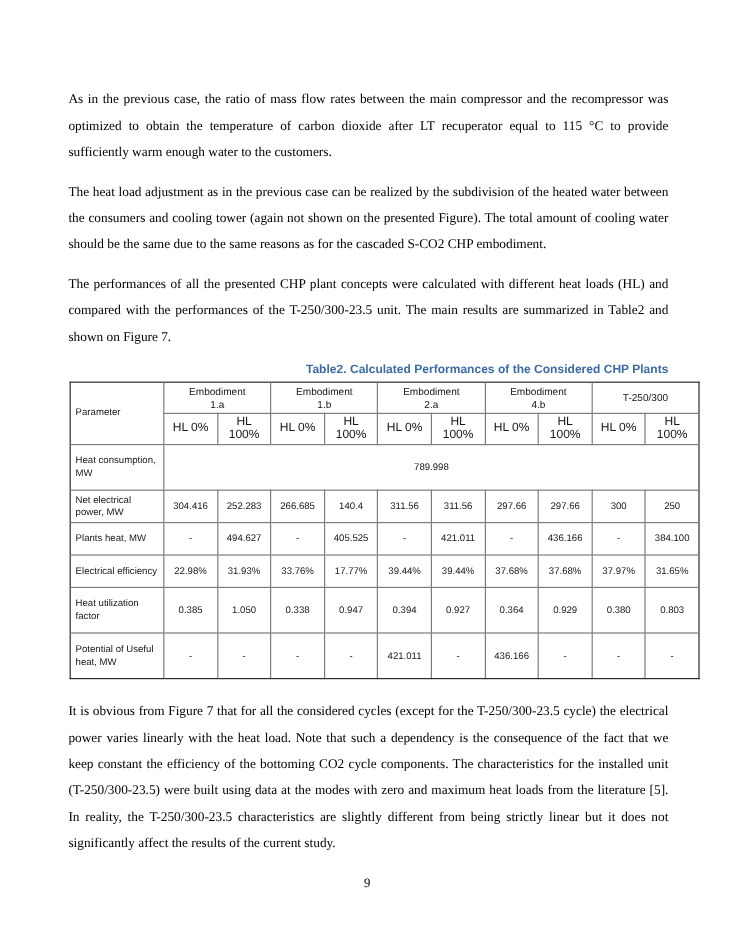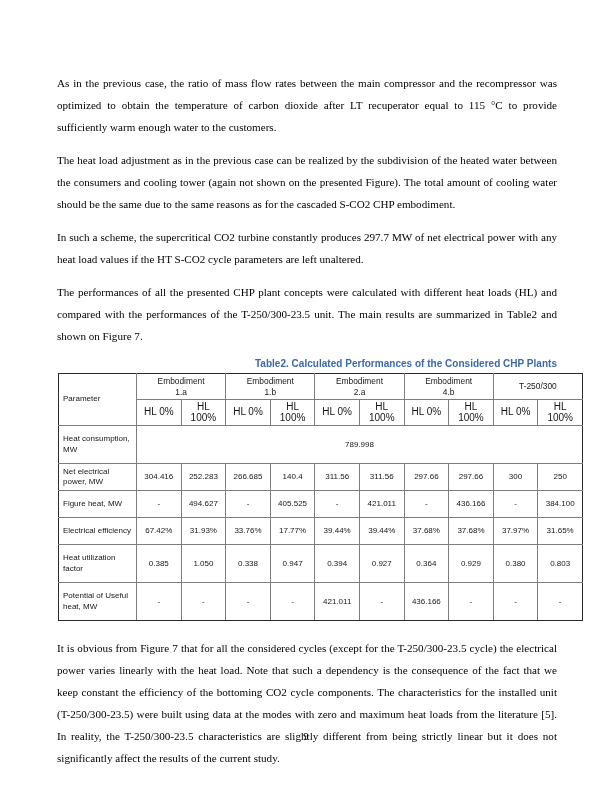--- a/index.html
+++ b/index.html
@@ -116,21 +116,20 @@
   .merged-val { text-align: center; }
 </style>
 </head>
 <body>
 
 <div id="page">
   <div class="content">
 
     <p class="body">As in the previous case, the ratio of mass flow rates between the main compressor and the recompressor was optimized to obtain the temperature of carbon dioxide after LT recuperator equal to 115 °C to provide sufficiently warm enough water to the customers.</p>
     <p class="body">The heat load adjustment as in the previous case can be realized by the subdivision of the heated water between the consumers and cooling tower (again not shown on the presented Figure). The total amount of cooling water should be the same due to the same reasons as for the cascaded S-CO2 CHP embodiment.</p>
-    <p class="body">In such a scheme, the supercritical CO2 turbine constantly produces 297.7 MW of net electrical power with any heat load values if the HT S-CO2 cycle parameters are left unaltered.</p>
 
 
     <p class="body">The performances of all the presented CHP plant concepts were calculated with different heat loads (HL) and compared with the performances of the T-250/300-23.5 unit. The main results are summarized in Table2 and shown on Figure 7.</p>
 
     <div class="table-caption">Table2. Calculated Performances of the Considered CHP Plants</div>
 
     <table class="perf">
       <thead>
         <tr>
           <th class="param-cell param-head" rowspan="2">Parameter</th>
@@ -182,36 +181,36 @@
           <td>140.4</td>
           <td class="grp-start">311.56</td>
           <td>311.56</td>
           <td class="grp-start">297.66</td>
           <td>297.66</td>
           <td class="grp-start">300</td>
           <td>250</td>
         </tr>
 
         <tr class="r2">
-          <td class="param-cell">Figure heat, MW</td>
+          <td class="param-cell">Plants heat, MW</td>
           <td class="grp-start">-</td>
           <td>494.627</td>
           <td class="grp-start">-</td>
           <td>405.525</td>
           <td class="grp-start">-</td>
           <td>421.011</td>
           <td class="grp-start">-</td>
           <td>436.166</td>
           <td class="grp-start">-</td>
           <td>384.100</td>
         </tr>
 
         <tr class="r2">
           <td class="param-cell">Electrical efficiency</td>
-          <td class="grp-start">67.42%</td>
+          <td class="grp-start">22.98%</td>
           <td>31.93%</td>
           <td class="grp-start">33.76%</td>
           <td>17.77%</td>
           <td class="grp-start">39.44%</td>
           <td>39.44%</td>
           <td class="grp-start">37.68%</td>
           <td>37.68%</td>
           <td class="grp-start">37.97%</td>
           <td>31.65%</td>
         </tr>

